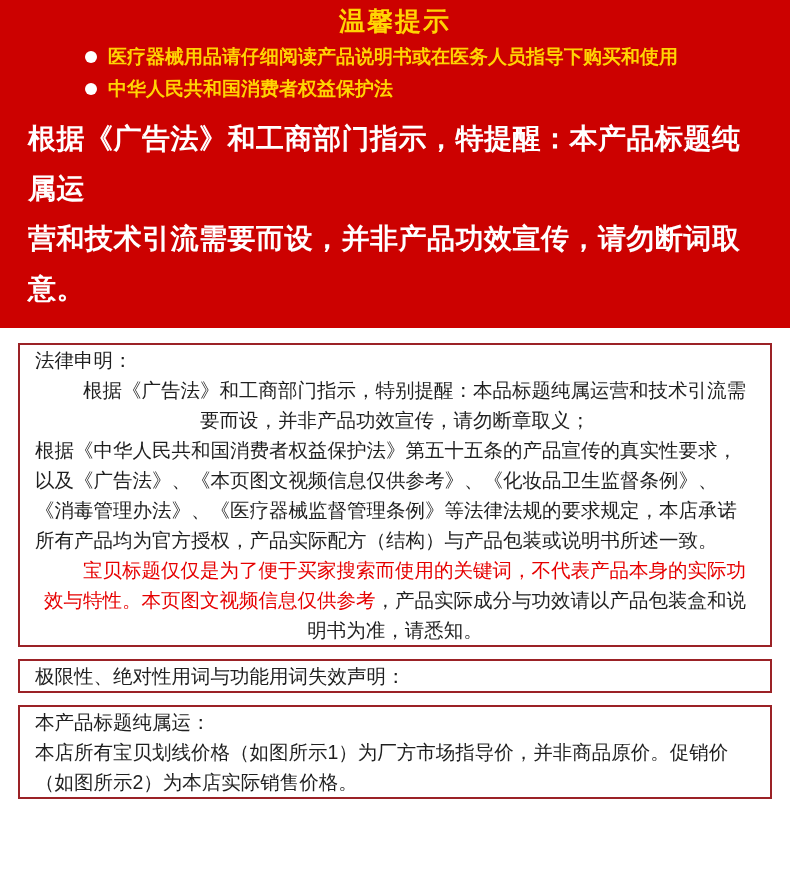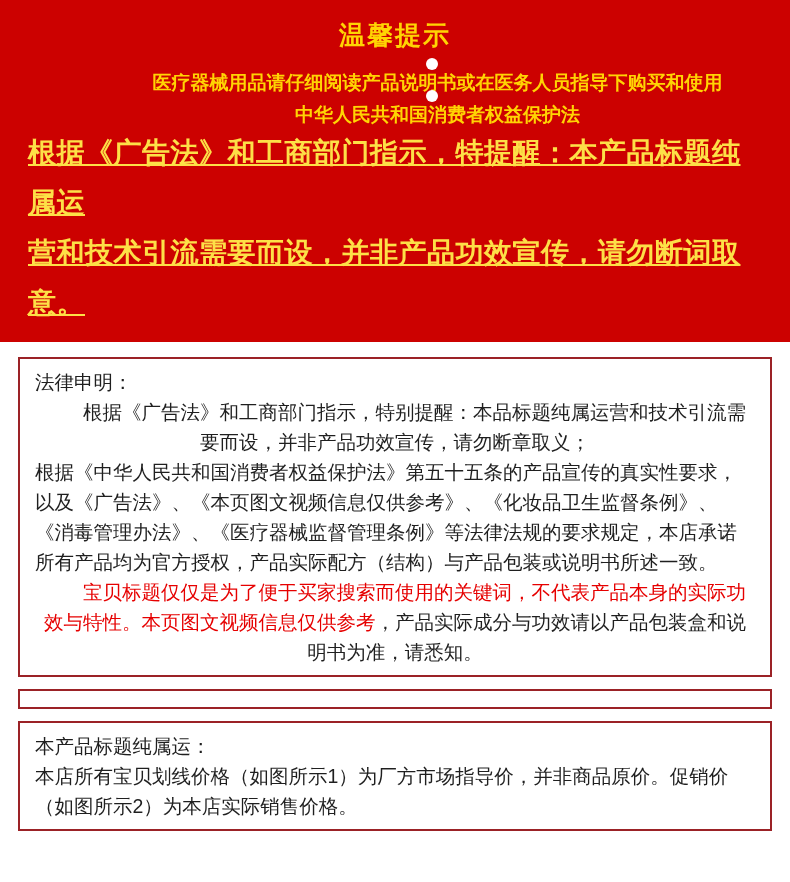--- a/index.html
+++ b/index.html
@@ -14,71 +14,69 @@
   html,body{margin:0;padding:0;}
   body{
     width:790px;
     background:#ffffff;
     font-family:"Liberation Sans","DejaVu Sans",sans-serif;
     color:var(--ink);
   }
   
   .banner{
     background:var(--banner-red);
-    padding:20px 0 14px 0;
+    padding:6px 0 14px 0;
   }
   .banner-title{
     text-align:center;
     color:var(--gold);
     font-size:26px;
     font-weight:bold;
     letter-spacing:2px;
     line-height:30px;
   }
   .banner-bullets{
     margin:8px 0 4px 0;
     padding:0;
     list-style:none;
   }
   .banner-bullet{
     display:flex;
     align-items:center;
     margin:6px 0 6px 85px;
     height:26px;
-    flex-direction:column;
   }
   .bullet-dot{
     width:12px;height:12px;
     border-radius:50%;
     background:#ffffff;
     flex:0 0 12px;
     margin-right:11px;
   }
   .bullet-text{
     color:var(--gold);
     font-size:19px;
     font-weight:bold;
     line-height:26px;
   }
   .banner-statement{
-    color:#fde047;
+    color:#ffffff;
     font-size:28px;
     font-weight:bold;
     line-height:50px;
     padding:6px 28px 0 28px;
     white-space:pre-line;
     letter-spacing:0.5px;
-    text-decoration:underline;
   }
   
   .notice-box{
     margin:0 18px;
     border:2px solid var(--box-border);
     background:#ffffff;
-    padding:8px 15px;
+    padding:0 15px;
     font-size:19.5px;
     line-height:30px;
     color:var(--ink);
   }
   .box-spacer{height:15px;}
   .gap-12{height:12px;}
   .notice-box p{
     margin:0;
     padding:0;
   }
@@ -109,20 +107,21 @@
 <div class="notice-box">
   <p>法律申明：</p>
   <p class="indent">根据《广告法》和工商部门指示，特别提醒：本品标题纯属运营和技术引流需要而设，并非产品功效宣传，请勿断章取义；</p>
   <p>根据《中华人民共和国消费者权益保护法》第五十五条的产品宣传的真实性要求，以及《广告法》、《本页图文视频信息仅供参考》、《化妆品卫生监督条例》、《消毒管理办法》、《医疗器械监督管理条例》等法律法规的要求规定，本店承诺所有产品均为官方授权，产品实际配方（结构）与产品包装或说明书所述一致。</p>
   <p class="indent"><span class="red-text">宝贝标题仅仅是为了便于买家搜索而使用的关键词，不代表产品本身的实际功效与特性。本页图文视频信息仅供参考</span><span>，产品实际成分与功效请以产品包装盒和说明书为准，请悉知。</span></p>
 </div>
 
 <div class="gap-12"></div>
 
 <div class="notice-box">
+  <p>极限性、绝对性用词与功能用词失效声明：</p>
 </div>
 
 <div class="gap-12"></div>
 
 <div class="notice-box">
   <p>本产品标题纯属运：</p>
   <p>本店所有宝贝划线价格（如图所示1）为厂方市场指导价，并非商品原价。促销价（如图所示2）为本店实际销售价格。</p>
 
 </div>
 

